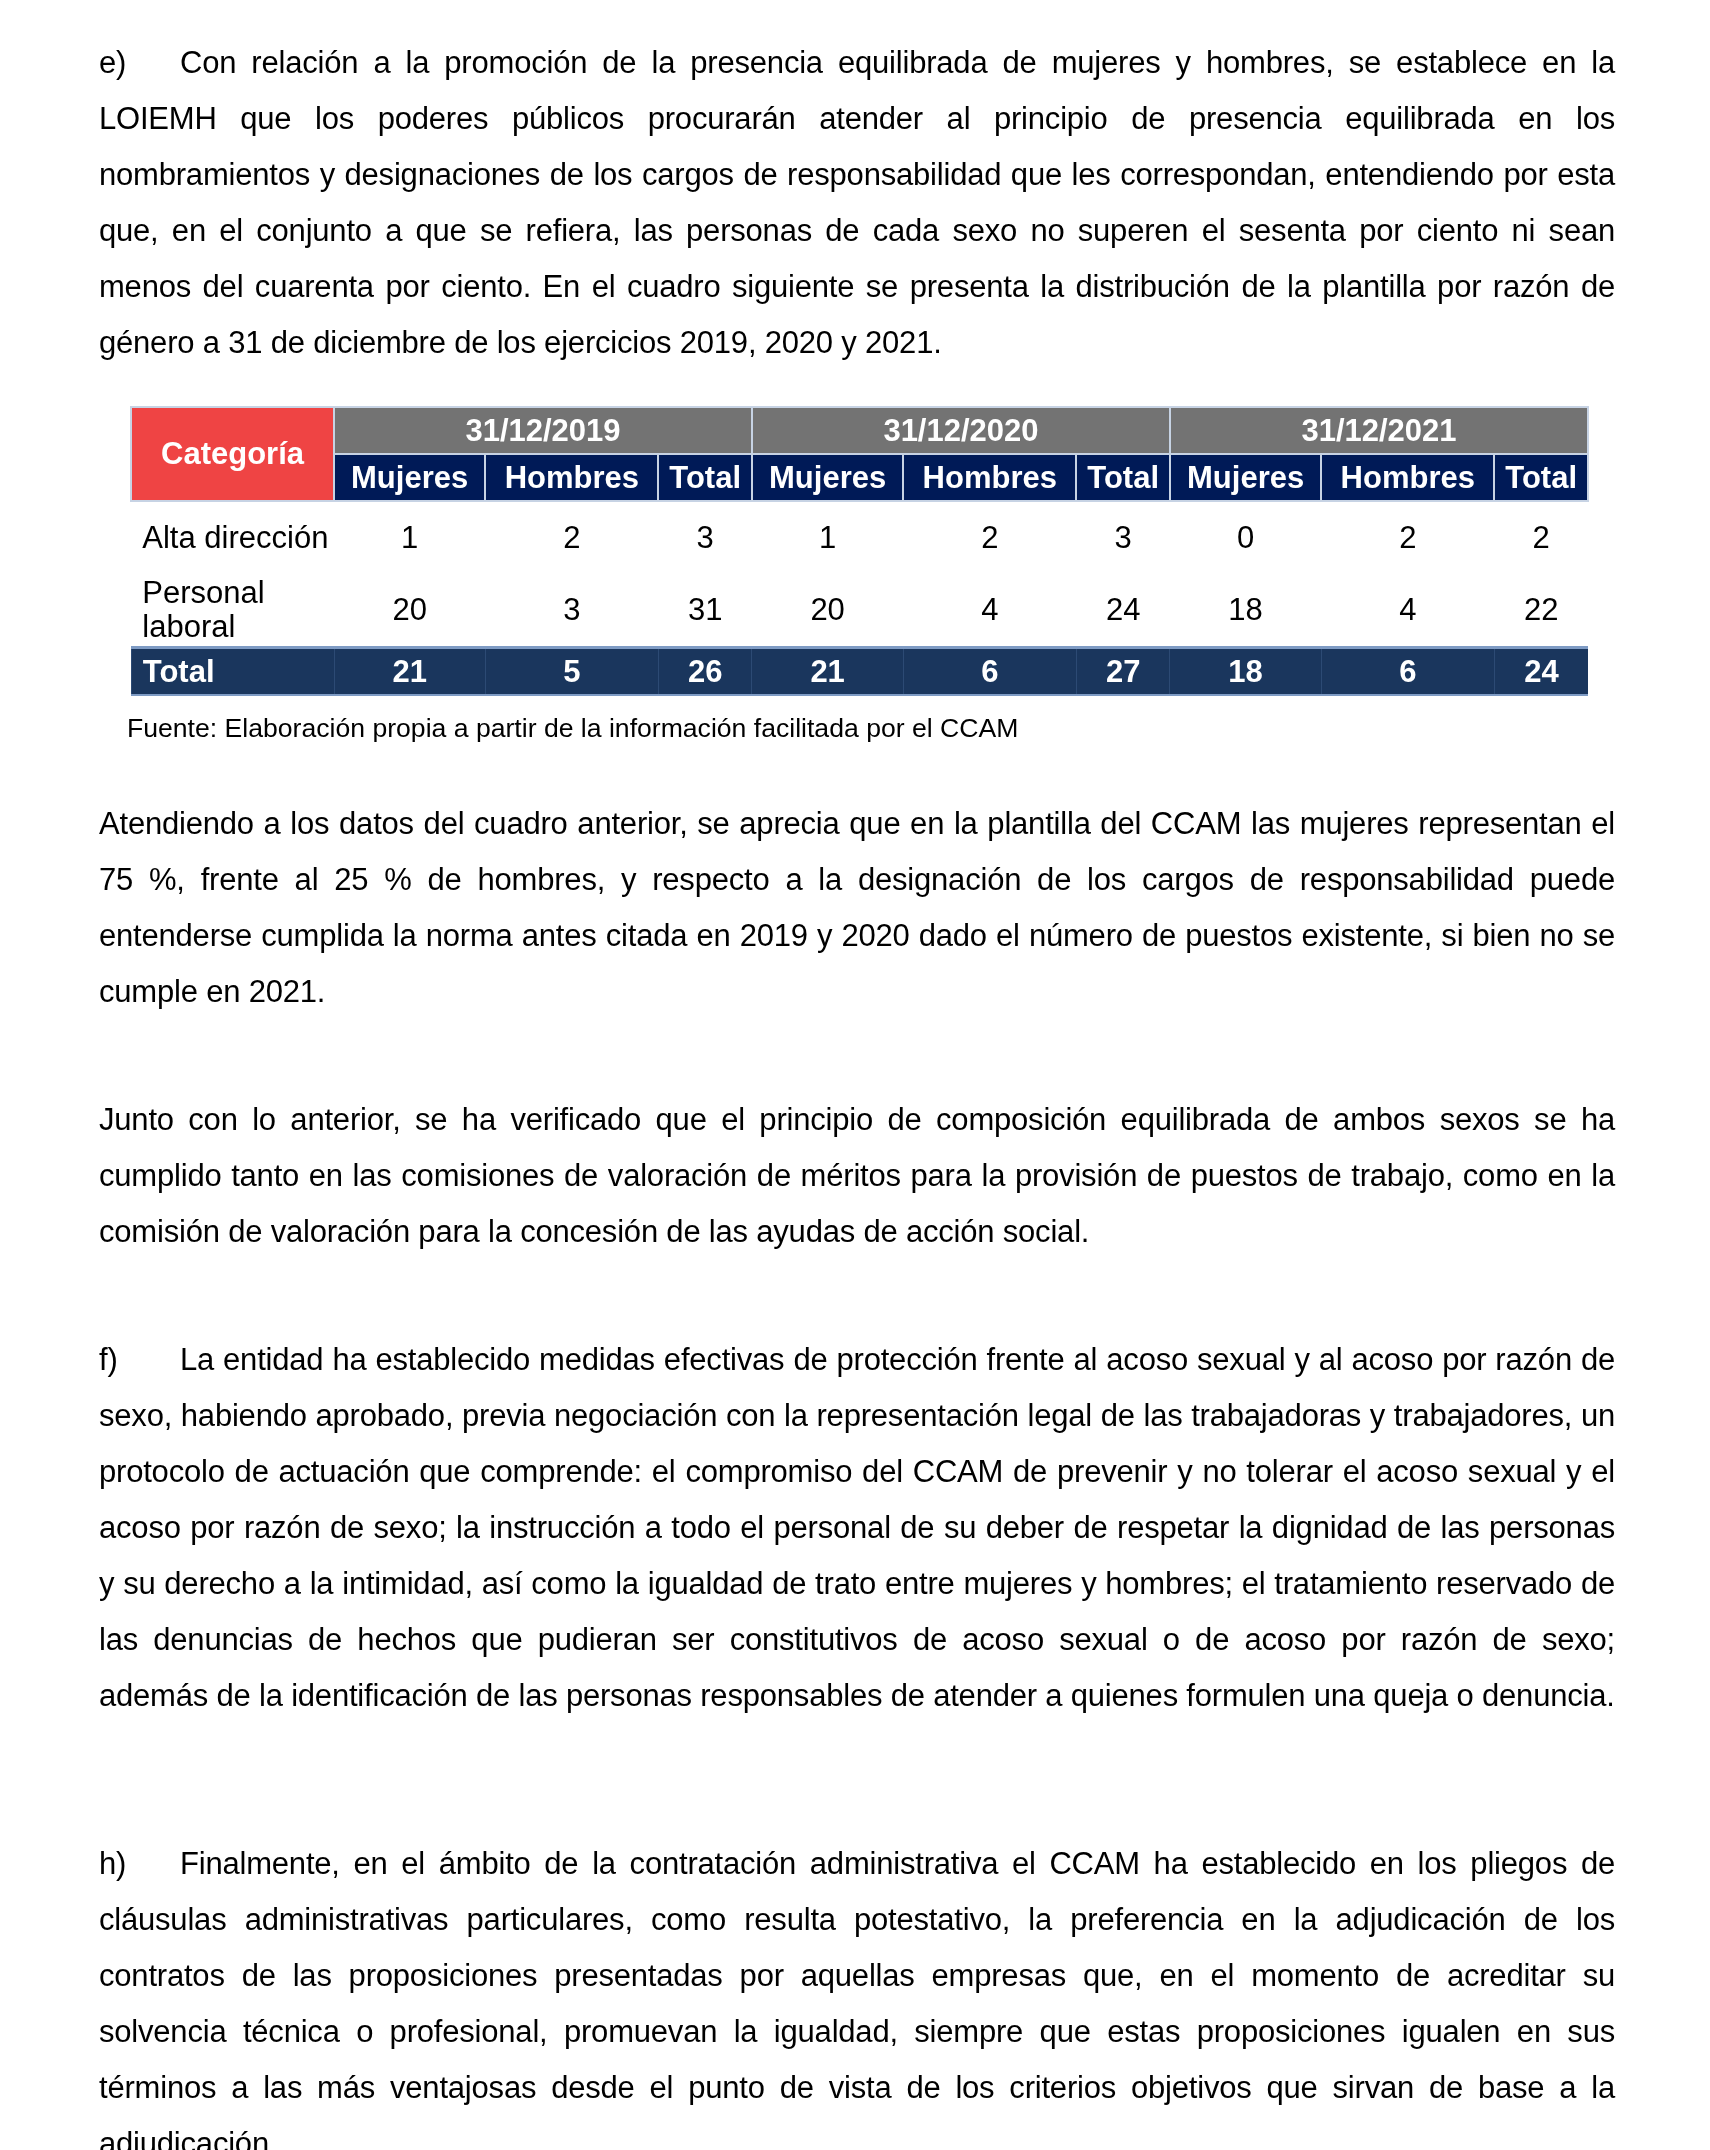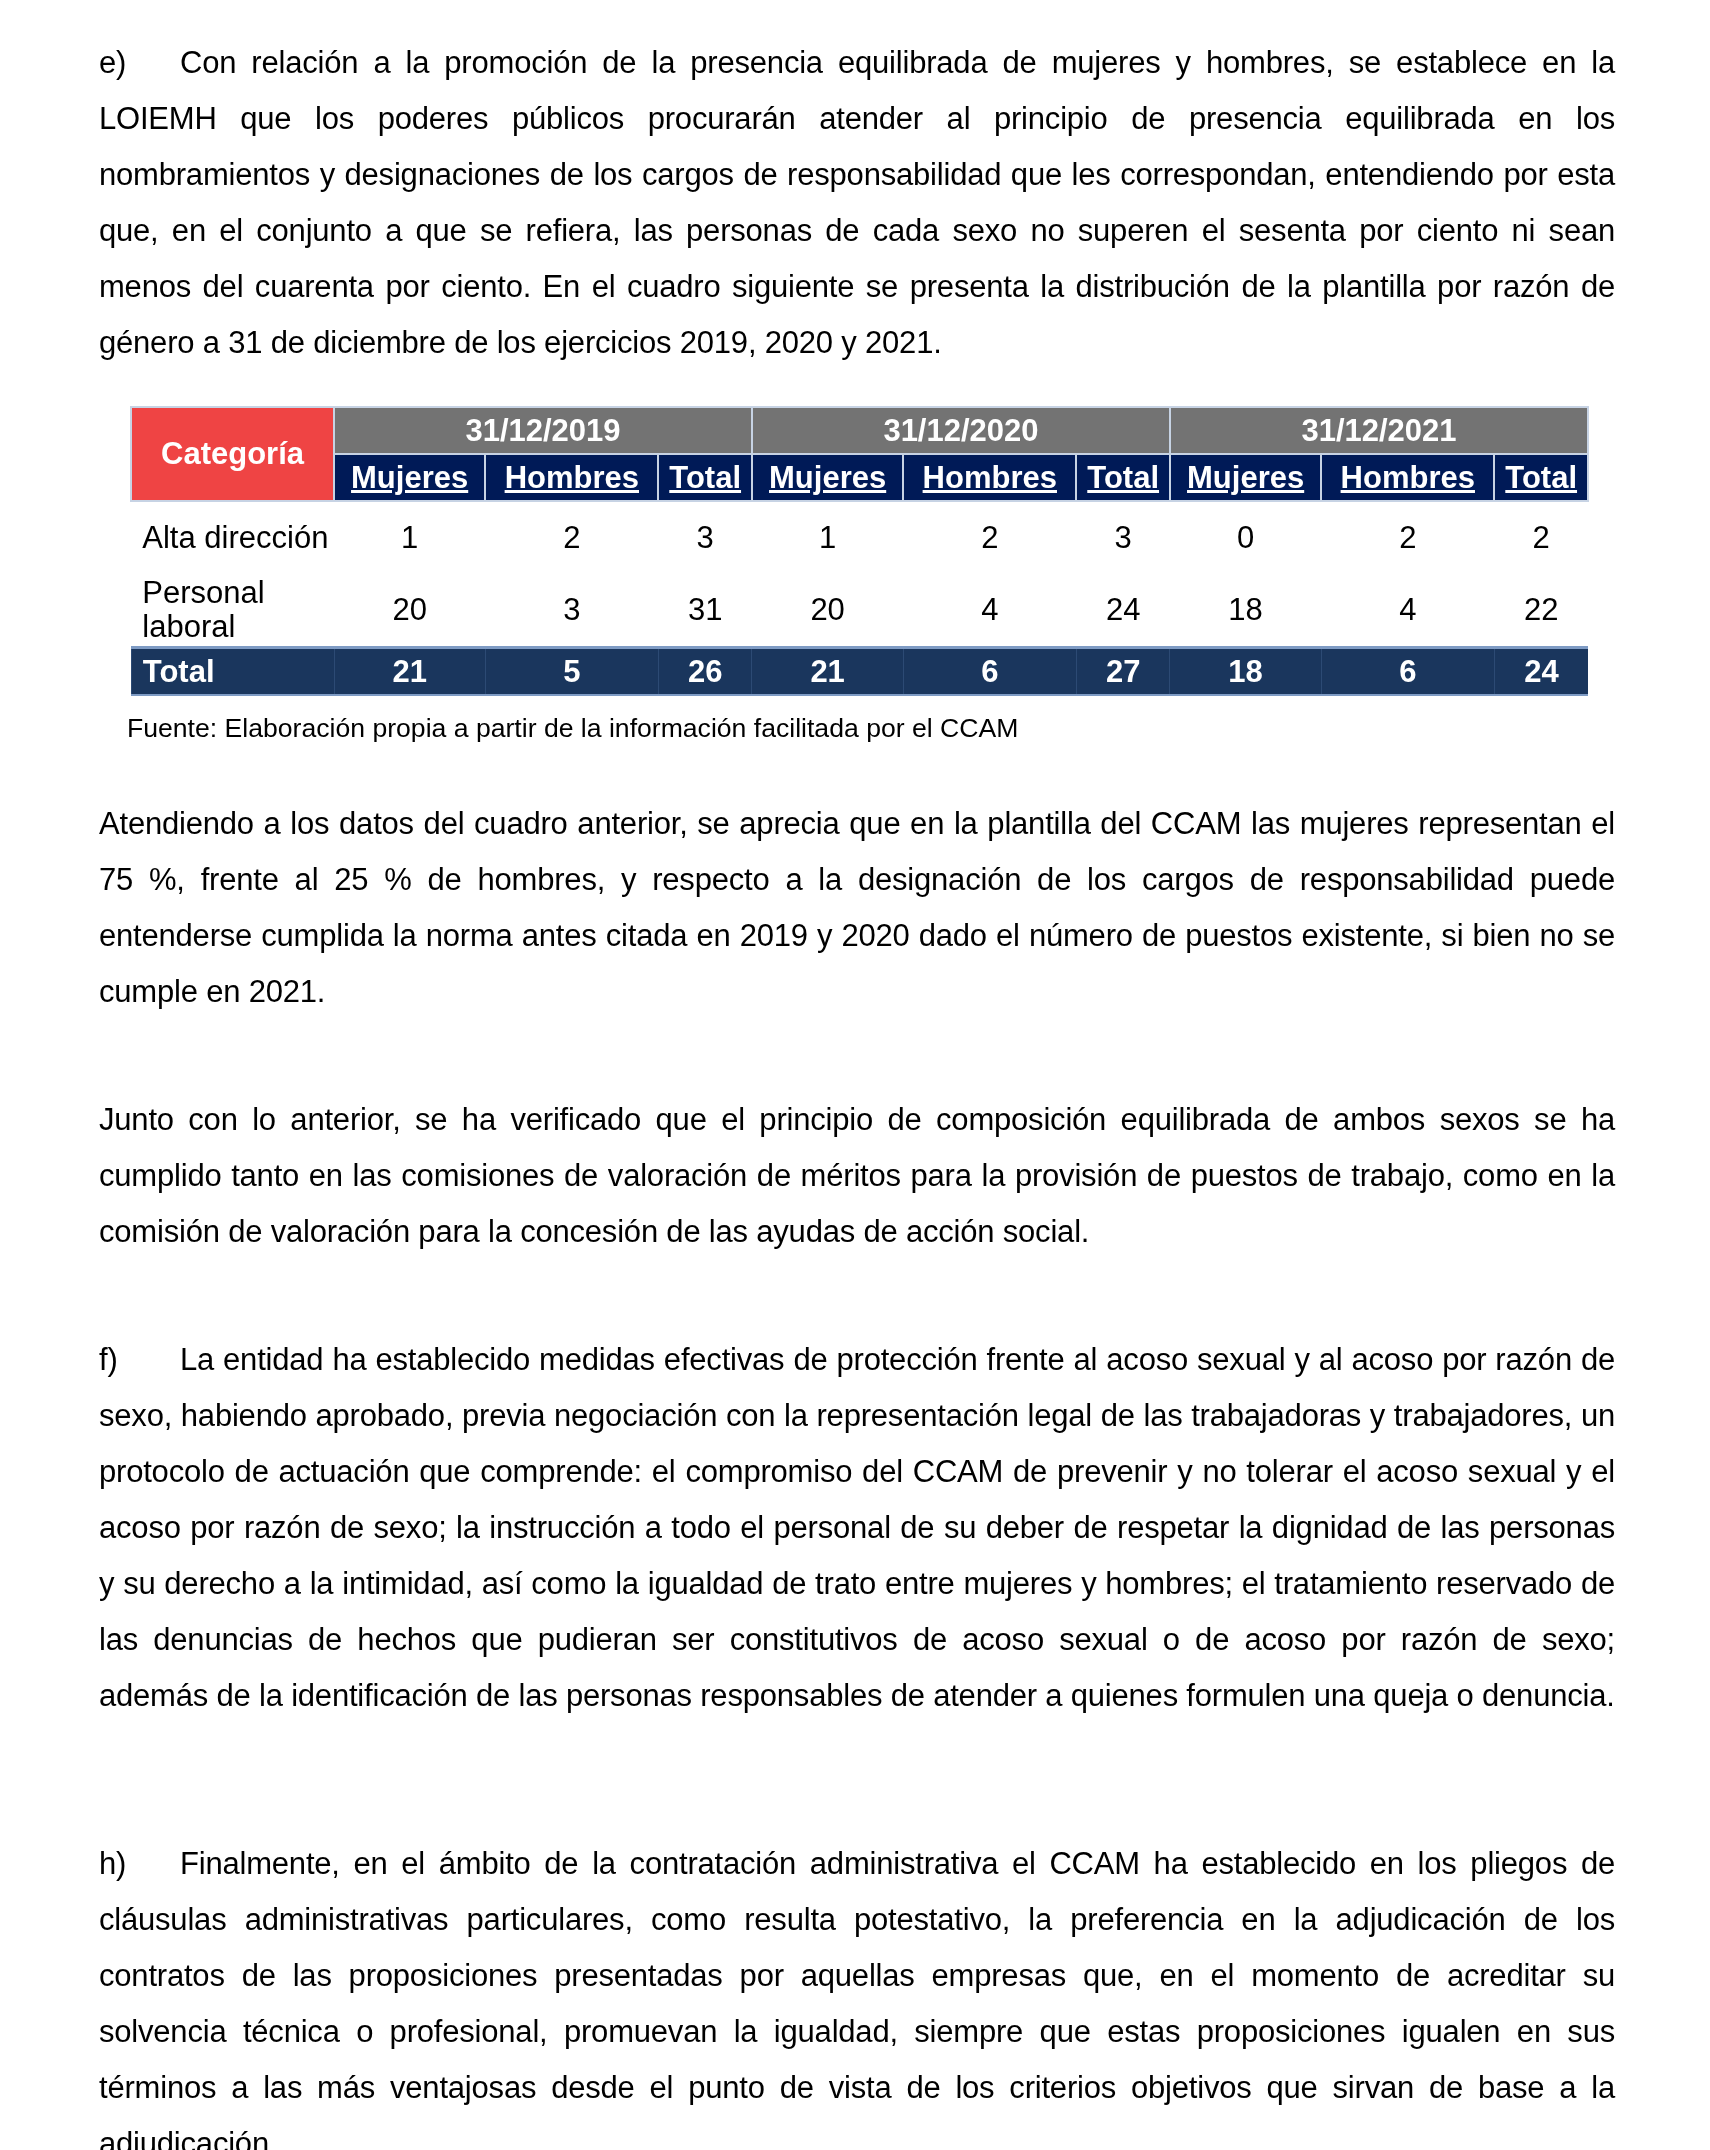--- a/index.html
+++ b/index.html
@@ -22,21 +22,21 @@
     .cap-wrap { margin-top: 27px; margin-bottom: 35px; }
     table.t {
       position: relative; left: 47px; width: 1459px; border-collapse: collapse;
       font-size: 31px;
     }
     table.t th {
       color: #fff; font-weight: bold; padding: 0; height: 45px;
       border: 2.4px solid #c7d3e4; text-align: center;
     }
     table.t th.grp { background: #737373; height: 45px; }
-    table.t th.sub { background: #001a57; height: 45px; text-decoration: underline; }
+    table.t th.sub { background: #001a57; height: 45px; }
     table.t th.cat { background: #ef4444; width: 201px; }
     table.t td {
       text-align: center; padding: 0; font-size: 31px;
       line-height: 34px; height: 72px; border: none;
     }
     table.t td.lab { text-align: left; padding-left: 11.3px; }
     table.t tr.total td {
       background: #1a365d; color: #fff; font-weight: bold; height: 45px;
       border-top: 3.2px solid #7e9bc4; border-bottom: 2.4px solid #7e9bc4;
       border-left: 0.8px solid #2c4a74;

